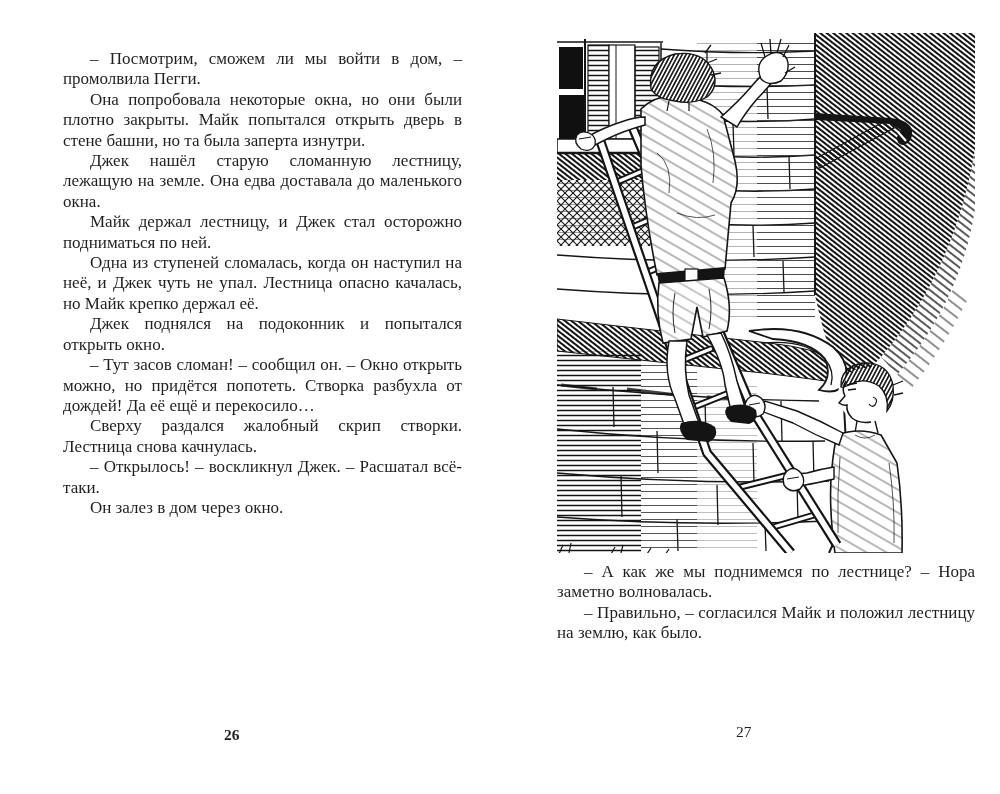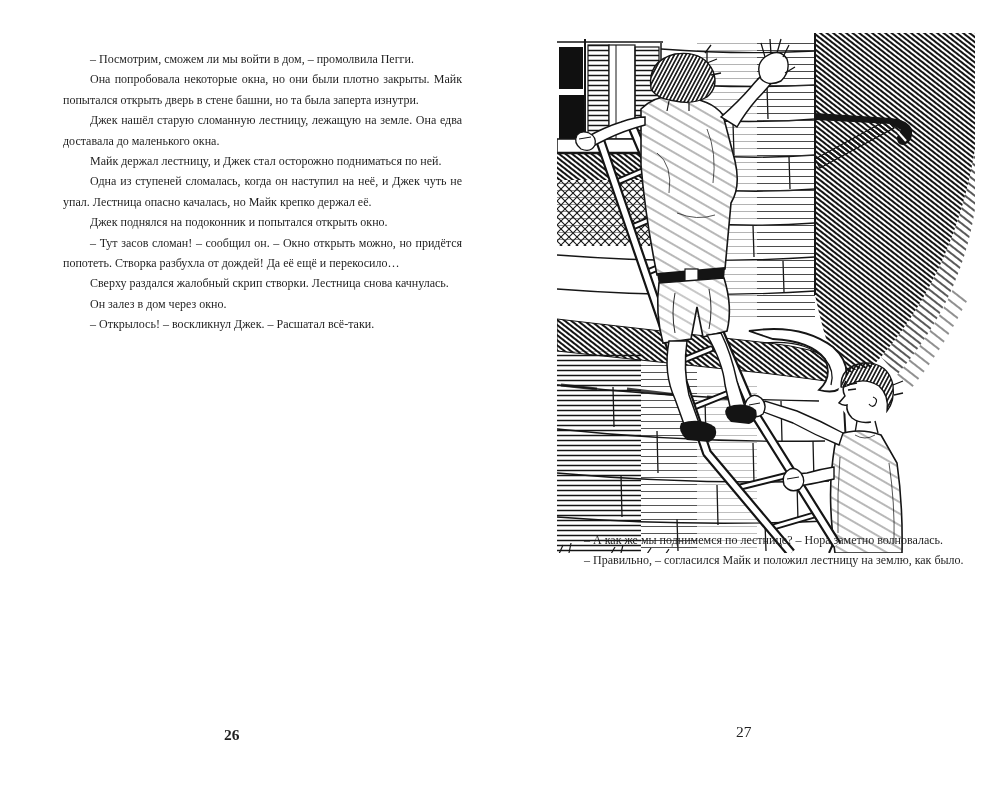--- a/index.html
+++ b/index.html
@@ -3,25 +3,25 @@
 <meta charset="utf-8">
 <style>
   html,body{margin:0;padding:0;}
   body{
     width:1000px;height:794px;position:relative;background:#ffffff;overflow:hidden;
     font-family:"Liberation Serif", serif;
   }
   .spread{position:absolute;inset:0;}
   .text-col{
     position:absolute;color:#1f1f1f;
-    font-size:12px;line-height:20.4px;text-align:justify;
+    font-size:17px;line-height:20.4px;text-align:justify;
     hyphens:auto;-webkit-hyphens:auto;
   }
   #left-text{left:63px;top:49px;width:399px;}
-  #right-text{left:557px;top:530px;width:418px;}
+  #right-text{left:557px;top:562px;width:418px;}
   .para{margin:0;text-indent:27px;}
   .pgnum{position:absolute;color:#1f1f1f;font-size:15.5px;}
   #pg-left-num{left:224px;top:726px;font-weight:bold;}
   #pg-right-num{left:736px;top:723px;text-align:center;}
   figure.illustration{position:absolute;left:557px;top:33px;width:418px;height:520px;margin:0;}
   svg{display:block;}
 </style>
 </head>
 <body>
 
@@ -30,22 +30,22 @@
   <section>
     <div class="text-col" id="left-text">
       <p class="para">– Посмотрим, сможем ли мы войти в дом, – промолвила Пегги.</p>
       <p class="para">Она попробовала некоторые окна, но они были плотно закрыты. Майк попытался открыть дверь в стене башни, но та была заперта изнутри.</p>
       <p class="para">Джек нашёл старую сломанную лестницу, лежащую на земле. Она едва доставала до маленького окна.</p>
       <p class="para">Майк держал лестницу, и Джек стал осторожно подниматься по ней.</p>
       <p class="para">Одна из ступеней сломалась, когда он наступил на неё, и Джек чуть не упал. Лестница опасно качалась, но Майк крепко держал её.</p>
       <p class="para">Джек поднялся на подоконник и попытался открыть окно.</p>
       <p class="para">– Тут засов сломан! – сообщил он. – Окно открыть можно, но придётся попотеть. Створка разбухла от дождей! Да её ещё и перекосило…</p>
       <p class="para">Сверху раздался жалобный скрип створки. Лестница снова качнулась.</p>
+      <p class="para">– Открылось! – воскликнул Джек. – Расшатал всё-таки.</p>
       <p class="para">Он залез в дом через окно.</p>
-      <p class="para">– Открылось! – воскликнул Джек. – Расшатал всё-таки.</p>
     </div>
     <div class="pgnum" id="pg-left-num">26</div>
   </section>
 
   <section>
     <figure class="illustration">
       <svg width="418" height="520" viewBox="0 0 418 520" role="img" aria-label="Мальчик взбирается по старой приставной лестнице к маленькому окну каменной башни; второй мальчик внизу держит лестницу">
         <defs>
           <pattern id="pDk" width="4" height="4" patternUnits="userSpaceOnUse" patternTransform="rotate(-52)">
               <line x1="2" y1="0" x2="2" y2="4" stroke="#141414" stroke-width="2"></line>

